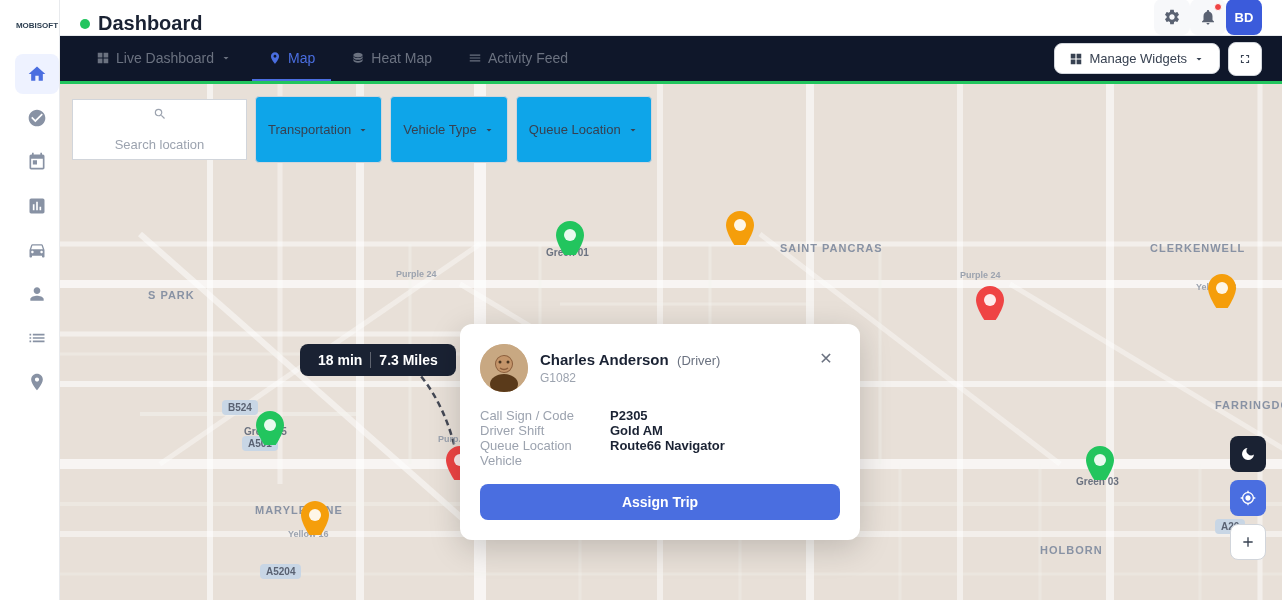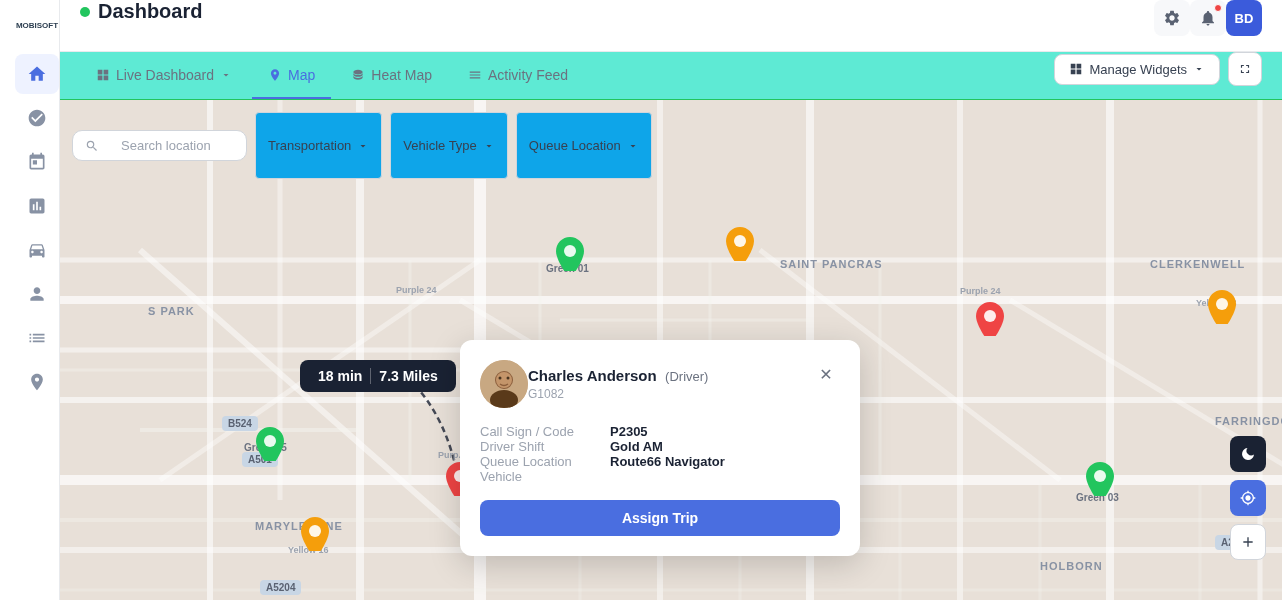--- a/index.html
+++ b/index.html
@@ -51,23 +51,23 @@
       display: flex;
       flex-direction: column;
       background: #f7f8fa;
     }
 
     
     .header {
       background: #fff;
       border-bottom: 1px solid #e8eaed;
       padding: 0 20px;
-      height: 52px;
-      display: flex;
-      align-items: flex-start;
+      height: 36px;
+      display: flex;
+      align-items: flex-end;
       justify-content: space-between;
     }
     .header-left {
       display: flex;
       align-items: center;
       gap: 8px;
     }
     .header-title {
       font-size: 20px;
       font-weight: 700;
@@ -116,26 +116,26 @@
       align-items: center;
       justify-content: center;
       color: #fff;
       font-size: 13px;
       font-weight: 700;
       cursor: pointer;
     }
 
     
     .nav-tabs {
-      background: #5eead4;
-      border-bottom: 1px solid #22c55e;
+      background: #0f172a;
+      border-bottom: 3px solid #22c55e;
       padding: 0 20px;
       height: 48px;
       display: flex;
-      align-items: flex-start;
+      align-items: center;
       justify-content: space-between;
     }
     .nav-tabs-left {
       display: flex;
       align-items: center;
       gap: 4px;
       height: 100%;
     }
     .nav-tab {
       height: 100%;
@@ -199,28 +199,29 @@
       top: 12px;
       left: 12px;
       display: flex;
       align-items: center;
       gap: 8px;
       z-index: 5;
     }
     .search-box {
       display: flex;
       align-items: center;
-      gap: 22px;
+      gap: 16px;
       background: #fff;
       border: 1px solid #d1d5db;
-      border-radius: 10px;
+      border-radius: 0;
       padding: 7px 12px;
       font-size: 13px;
       color: #9ca3af;
       width: 175px;
+      flex-direction: column;
     }
     .filter-dropdown {
       display: flex;
       align-items: center;
       gap: 6px;
       background: #0ea5e9;
       border: 1px solid #d1d5db;
       border-radius: 4px;
       padding: 25px 12px;
       font-size: 13px;
@@ -288,20 +289,21 @@
     }
     .driver-card-header {
       display: flex;
       align-items: flex-start;
       justify-content: space-between;
       margin-bottom: 16px;
     }
     .driver-info {
       display: flex;
       align-items: center;
+      gap: 12px;
     }
     .driver-avatar {
       width: 48px;
       height: 48px;
       border-radius: 50%;
       background: #c8a882;
       overflow: hidden;
       display: flex;
       align-items: center;
       justify-content: center;

